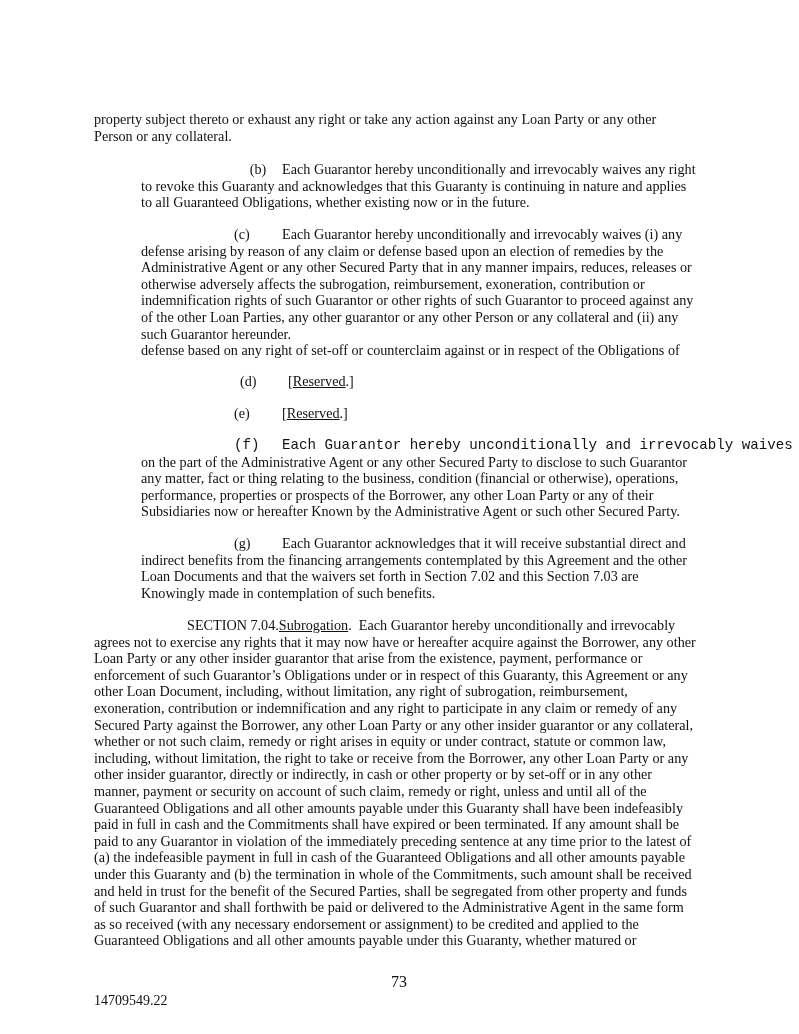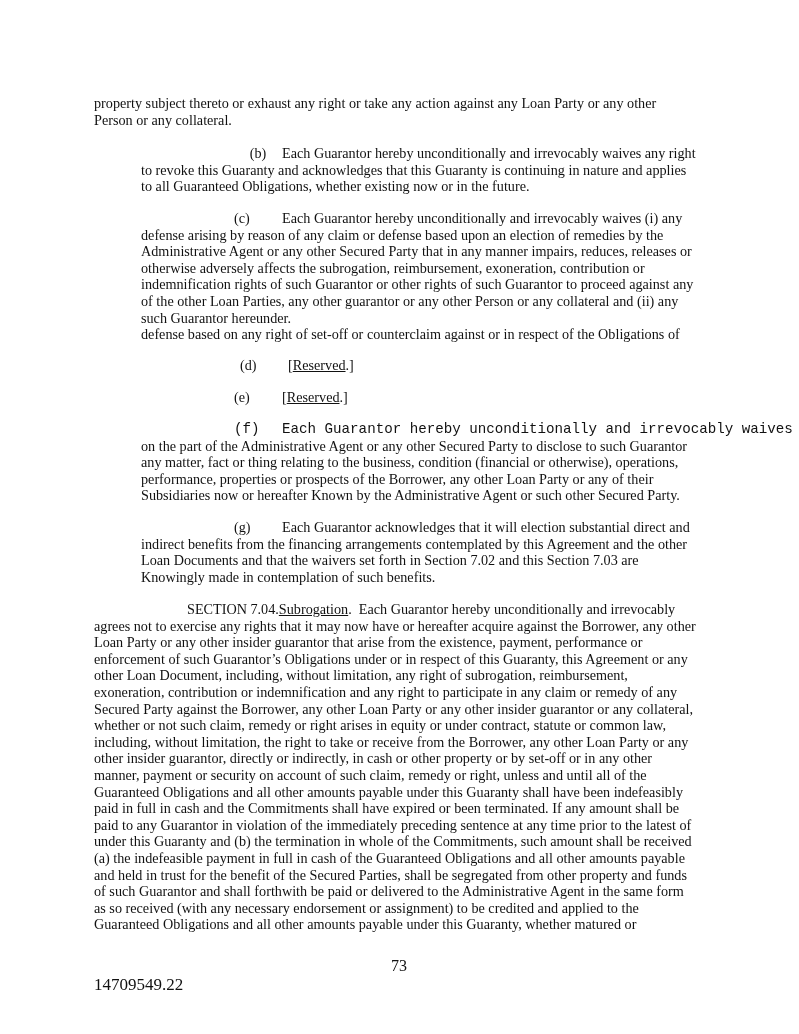--- a/index.html
+++ b/index.html
@@ -1,24 +1,24 @@
 <!DOCTYPE html>
 <html><head>
 <meta charset="utf-8">
 <style>
   html, body { margin: 0; padding: 0; background: #ffffff; }
   body { width: 799px; height: 1034px; position: relative; overflow: hidden;
          font-family: "Liberation Serif", serif; color: #111; font-size: 14.2px; line-height: 16.6px; }
-  .page { position: absolute; left: 0; top: 0; width: 799px; height: 786px; }
+  .page { position: absolute; left: 0; top: 16px; width: 799px; height: 786px; }
   .p { position: absolute; margin: 0; white-space: nowrap; }
   .line { display: block; height: 16.6px; }
   .lbl { display: inline-block; width: 48px; }
   .u { text-decoration: underline; }
   .footer-num { position: absolute; left: 391px; top: 958px; font-size: 16px; }
-  .footer-id { position: absolute; left: 94px; top: 977px; font-size: 17px; }
+  .footer-id { position: absolute; left: 94px; top: 977px; font-size: 14px; }
 </style>
 </head>
 <body>
 
 <div class="page">
 
   <div class="p" style="left:94px; top:95px;">
     <span class="line">property subject thereto or exhaust any right or take any action against any Loan Party or any other</span>
     <span class="line">Person or any collateral.</span>
   </div>
@@ -50,43 +50,43 @@
 
   <div class="p" style="left:141px; top:421px;">
     <span class="line" style="padding-left:93px;font-family:Liberation Mono, monospace;"><span class="lbl">(f)</span><span>Each Guarantor hereby unconditionally and irrevocably waives any duty</span></span>
     <span class="line">on the part of the Administrative Agent or any other Secured Party to disclose to such Guarantor</span>
     <span class="line">any matter, fact or thing relating to the business, condition (financial or otherwise), operations,</span>
     <span class="line">performance, properties or prospects of the Borrower, any other Loan Party or any of their</span>
     <span class="line">Subsidiaries now or hereafter Known by the Administrative Agent or such other Secured Party.</span>
   </div>
 
   <div class="p" style="left:141px; top:519px;">
-    <span class="line" style="padding-left:93px;"><span class="lbl">(g)</span><span>Each Guarantor acknowledges that it will election substantial direct and</span></span>
+    <span class="line" style="padding-left:93px;"><span class="lbl">(g)</span><span>Each Guarantor acknowledges that it will receive substantial direct and</span></span>
     <span class="line">indirect benefits from the financing arrangements contemplated by this Agreement and the other</span>
     <span class="line">Loan Documents and that the waivers set forth in Section 7.02 and this Section 7.03 are</span>
     <span class="line">Knowingly made in contemplation of such benefits.</span>
   </div>
 
   <div class="p" style="left:94px; top:601px;">
     <span class="line" style="padding-left:93px;"><span>SECTION 7.04.</span><span class="u">Subrogation</span><span>.</span>&nbsp; <span>Each Guarantor hereby unconditionally and irrevocably</span></span>
     <span class="line">agrees not to exercise any rights that it may now have or hereafter acquire against the Borrower, any other</span>
     <span class="line">Loan Party or any other insider guarantor that arise from the existence, payment, performance or</span>
     <span class="line">enforcement of such Guarantor’s Obligations under or in respect of this Guaranty, this Agreement or any</span>
     <span class="line">other Loan Document, including, without limitation, any right of subrogation, reimbursement,</span>
     <span class="line">exoneration, contribution or indemnification and any right to participate in any claim or remedy of any</span>
     <span class="line">Secured Party against the Borrower, any other Loan Party or any other insider guarantor or any collateral,</span>
     <span class="line">whether or not such claim, remedy or right arises in equity or under contract, statute or common law,</span>
     <span class="line">including, without limitation, the right to take or receive from the Borrower, any other Loan Party or any</span>
     <span class="line">other insider guarantor, directly or indirectly, in cash or other property or by set-off or in any other</span>
     <span class="line">manner, payment or security on account of such claim, remedy or right, unless and until all of the</span>
     <span class="line">Guaranteed Obligations and all other amounts payable under this Guaranty shall have been indefeasibly</span>
     <span class="line">paid in full in cash and the Commitments shall have expired or been terminated.  If any amount shall be</span>
     <span class="line">paid to any Guarantor in violation of the immediately preceding sentence at any time prior to the latest of</span>
+    <span class="line">(a) the indefeasible payment in full in cash of the Guaranteed Obligations and all other amounts payable</span>
     <span class="line">under this Guaranty and (b) the termination in whole of the Commitments, such amount shall be received</span>
-    <span class="line">(a) the indefeasible payment in full in cash of the Guaranteed Obligations and all other amounts payable</span>
     <span class="line">and held in trust for the benefit of the Secured Parties, shall be segregated from other property and funds</span>
     <span class="line">of such Guarantor and shall forthwith be paid or delivered to the Administrative Agent in the same form</span>
     <span class="line">as so received (with any necessary endorsement or assignment) to be credited and applied to the</span>
     <span class="line">Guaranteed Obligations and all other amounts payable under this Guaranty, whether matured or</span>
   </div>
 
   <div class="footer-num">73</div>
   <div class="footer-id">14709549.22</div>
 
 </div>

